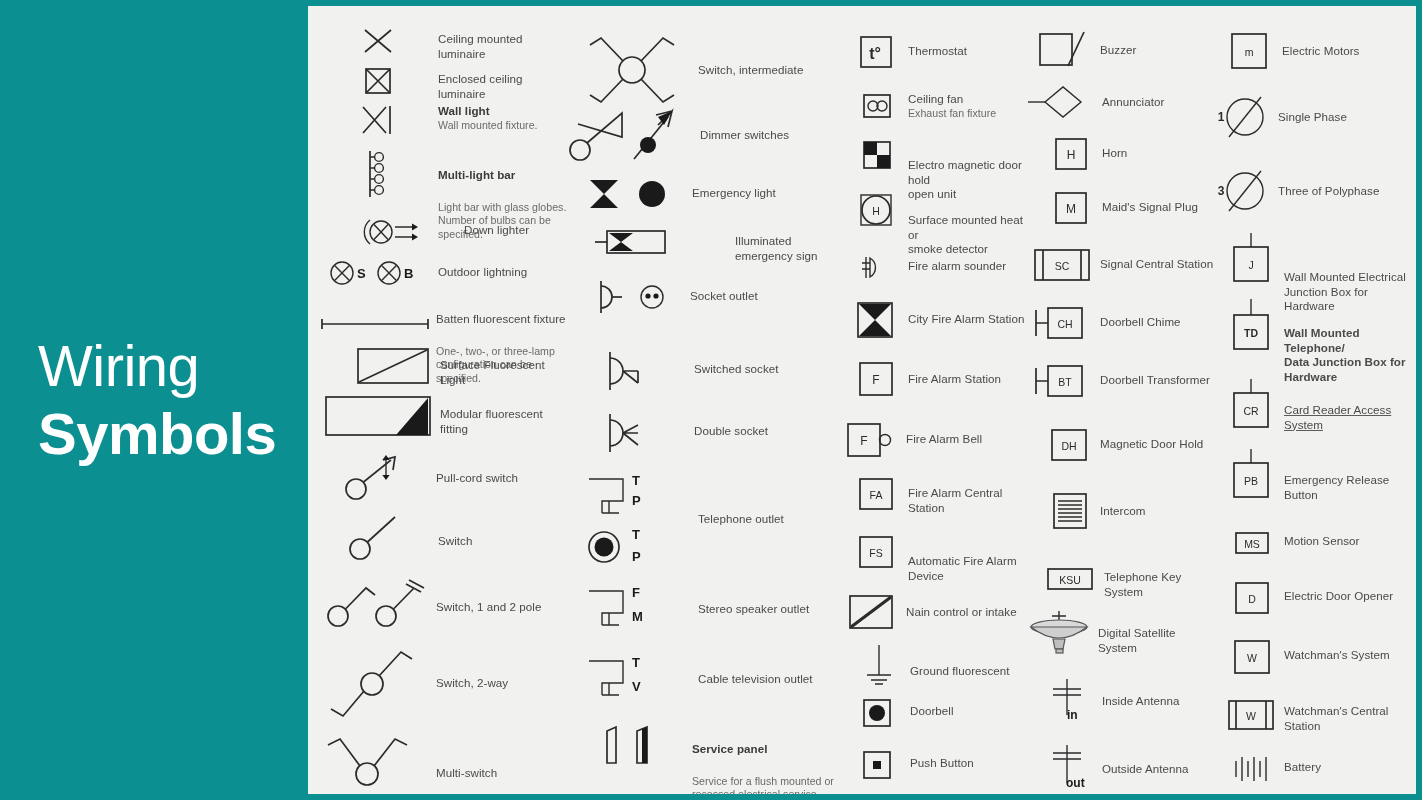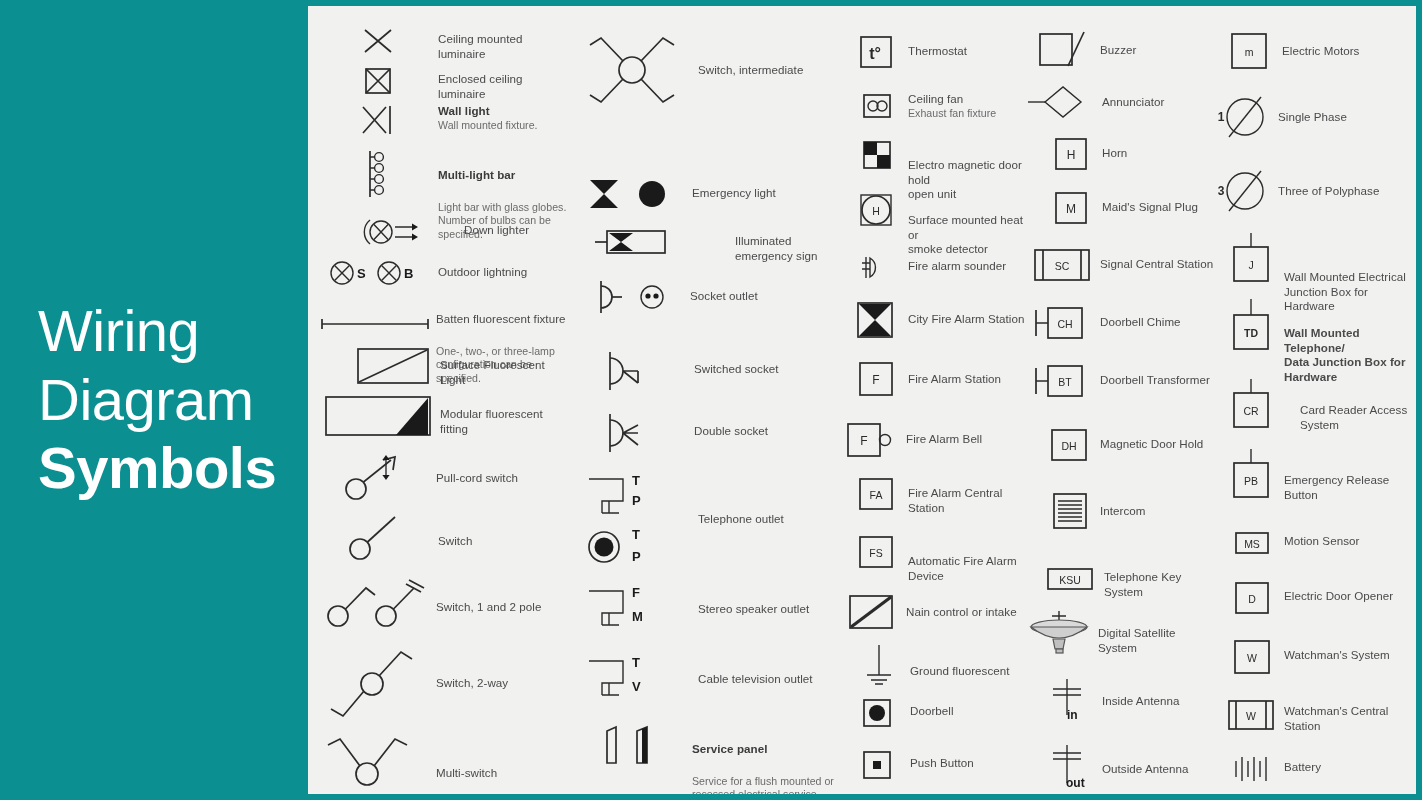--- a/index.html
+++ b/index.html
@@ -83,21 +83,20 @@
   }
 </style>
 </head>
 <body>
 
 <div id="stage">
 
   <div class="title-panel">
     <div class="title-text">
       <div class="l1">Wiring</div>
-      <div class="l2">Diagram</div>
       <div class="l3">Symbols</div>
     </div>
   </div>
 
   <div class="sheet">
 
     <div class="col" id="col1">
 
       <div class="row" style="top:18px;left:40px;">
         <div class="sym" style="width:52px;height:34px;">
@@ -301,20 +300,35 @@
             <path class="stk" d="M59 36 L81 13 L92 20"></path>
             <path class="stk" d="M41 54 L19 77 L8 70"></path>
             <path class="stk" d="M59 54 L81 77 L92 70"></path>
           </svg>
         </div>
         <div class="lbl" style="margin-left:8px;margin-top:39px;">
           <span class="t">Switch, intermediate</span>
         </div>
       </div>
 
+      <div class="row" style="top:100px;left:2px;">
+        <div class="sym" style="width:128px;height:58px;">
+          <svg width="124" height="56" viewBox="0 0 124 56">
+            <circle class="stk" cx="16" cy="43" r="10"></circle>
+            <path class="stk" d="M23 36 L58 6 L58 30 L14 17"></path>
+            <path class="stk" d="M70 52 L104 10"></path>
+            <circle class="fil" cx="84" cy="38" r="8"></circle>
+            <path class="stk" d="M94 18 L108 4 L104 20 M108 4 L92 8"></path>
+            <path class="fil" d="M108 4 L94 10 L100 18 Z"></path>
+          </svg>
+        </div>
+        <div class="lbl" style="margin-left:10px;margin-top:22px;">
+          <span class="t">Dimmer switches</span>
+        </div>
+      </div>
 
       <div class="row" style="top:168px;left:18px;">
         <div class="sym" style="width:104px;height:40px;">
           <svg width="96" height="38" viewBox="0 0 96 38">
             <path class="fil" d="M8 5 L36 5 L22 19 L36 33 L8 33 L22 19 Z"></path>
             <circle class="fil" cx="70" cy="19" r="13"></circle>
           </svg>
         </div>
         <div class="lbl" style="margin-left:10px;margin-top:12px;">
           <span class="t">Emergency light</span>
@@ -853,21 +867,21 @@
       </div>
 
       <div class="row" style="top:370px;left:14px;">
         <div class="sym" style="width:46px;height:54px;">
           <svg width="38" height="52" viewBox="0 0 38 52">
             <path class="stk-t" d="M19 2 L19 16"></path>
             <rect class="stk" x="2" y="16" width="34" height="34" fill="#ffffff"></rect>
             <text class="boxtxt sm" x="19" y="34">CR</text>
           </svg>
         </div>
-        <div class="lbl" style="margin-left:26px;margin-top:27px;">
+        <div class="lbl" style="margin-left:10px;margin-top:27px;text-decoration:underline;">
           <span class="t">Card Reader Access System</span>
         </div>
       </div>
 
       <div class="row" style="top:440px;left:14px;">
         <div class="sym" style="width:46px;height:54px;">
           <svg width="38" height="52" viewBox="0 0 38 52">
             <path class="stk-t" d="M19 2 L19 16"></path>
             <rect class="stk" x="2" y="16" width="34" height="34" fill="#ffffff"></rect>
             <text class="boxtxt sm" x="19" y="34">PB</text>

